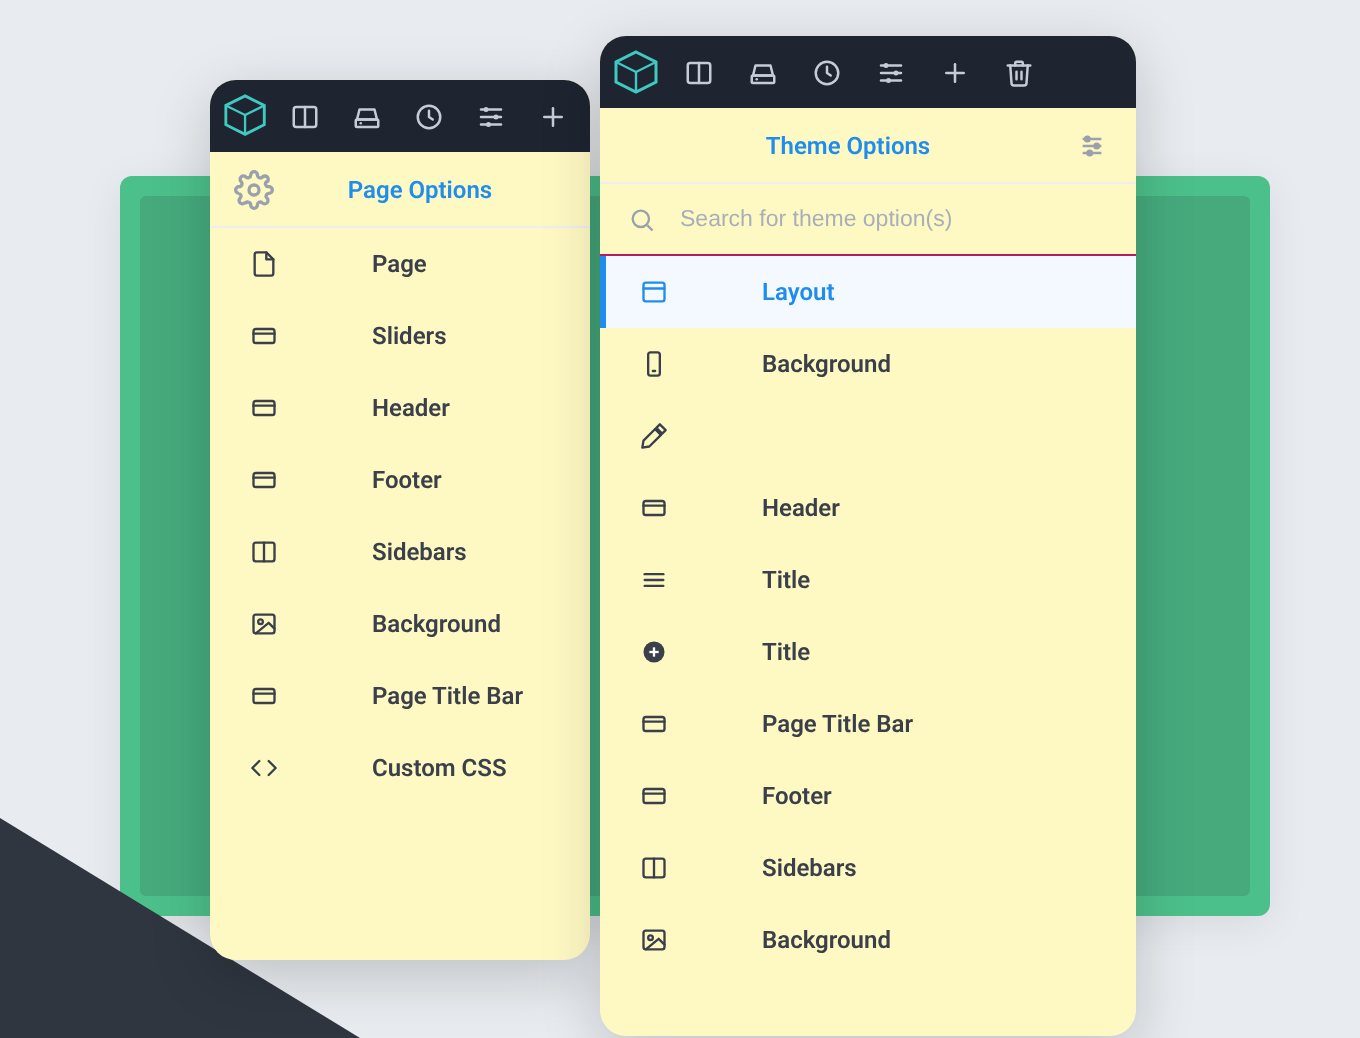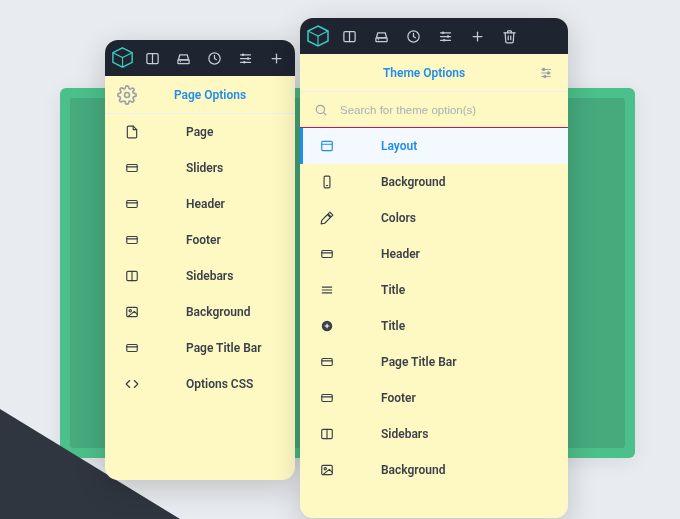--- a/index.html
+++ b/index.html
@@ -275,21 +275,21 @@
         </span>
       <span class="lbl">Page Title Bar</span>
     </div>
     <div class="item ">
       <span class="ico">
           <svg viewBox="0 0 24 24">
             <polyline points="16 18 22 12 16 6" fill="none" stroke="currentColor" stroke-width="2" stroke-linecap="round" stroke-linejoin="round"></polyline>
             <polyline points="8 6 2 12 8 18" fill="none" stroke="currentColor" stroke-width="2" stroke-linecap="round" stroke-linejoin="round"></polyline>
           </svg>
         </span>
-      <span class="lbl">Options CSS</span>
+      <span class="lbl">Custom CSS</span>
     </div>
     <div class="item ">
       
       
     </div>
     </div>
 </div>
 
 <div class="panel panel-right">
   <div class="toolbar">
@@ -391,21 +391,20 @@
       <span class="lbl">Background</span>
     </div>
     <div class="item ">
       <span class="ico">
           <svg viewBox="0 0 24 24">
             <path d="M2 22l1-6 10-10 5 5-10 10-6 1z" fill="none" stroke="currentColor" stroke-width="2" stroke-linecap="round" stroke-linejoin="round"></path>
             <path d="M13 6l5 5" fill="none" stroke="currentColor" stroke-width="2" stroke-linecap="round" stroke-linejoin="round"></path>
             <path d="M17 2l5 5-3 3-5-5 3-3z" fill="none" stroke="currentColor" stroke-width="2" stroke-linecap="round" stroke-linejoin="round"></path>
           </svg>
         </span>
-      <span class="lbl">Colors</span>
     </div>
     <div class="item ">
       <span class="ico">
           <svg viewBox="0 0 24 24">
             <rect x="3" y="6" width="18" height="12" rx="2" fill="none" stroke="currentColor" stroke-width="2" stroke-linecap="round" stroke-linejoin="round"></rect>
             <line x1="3" y1="10" x2="21" y2="10" fill="none" stroke="currentColor" stroke-width="2" stroke-linecap="round" stroke-linejoin="round"></line>
           </svg>
         </span>
       <span class="lbl">Header</span>
     </div>

